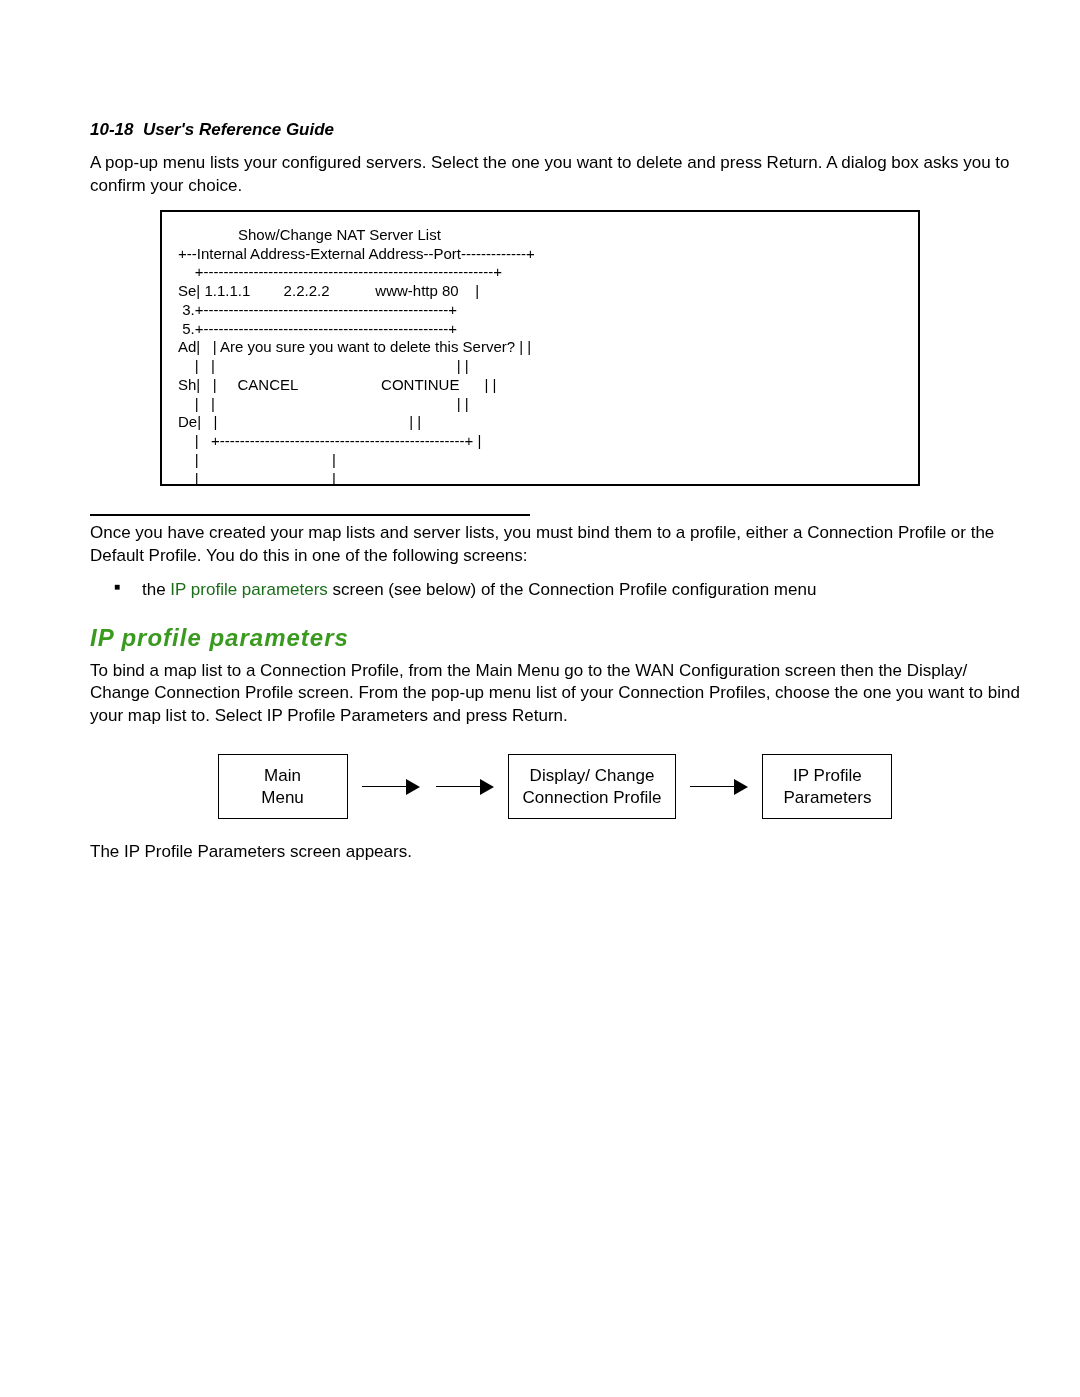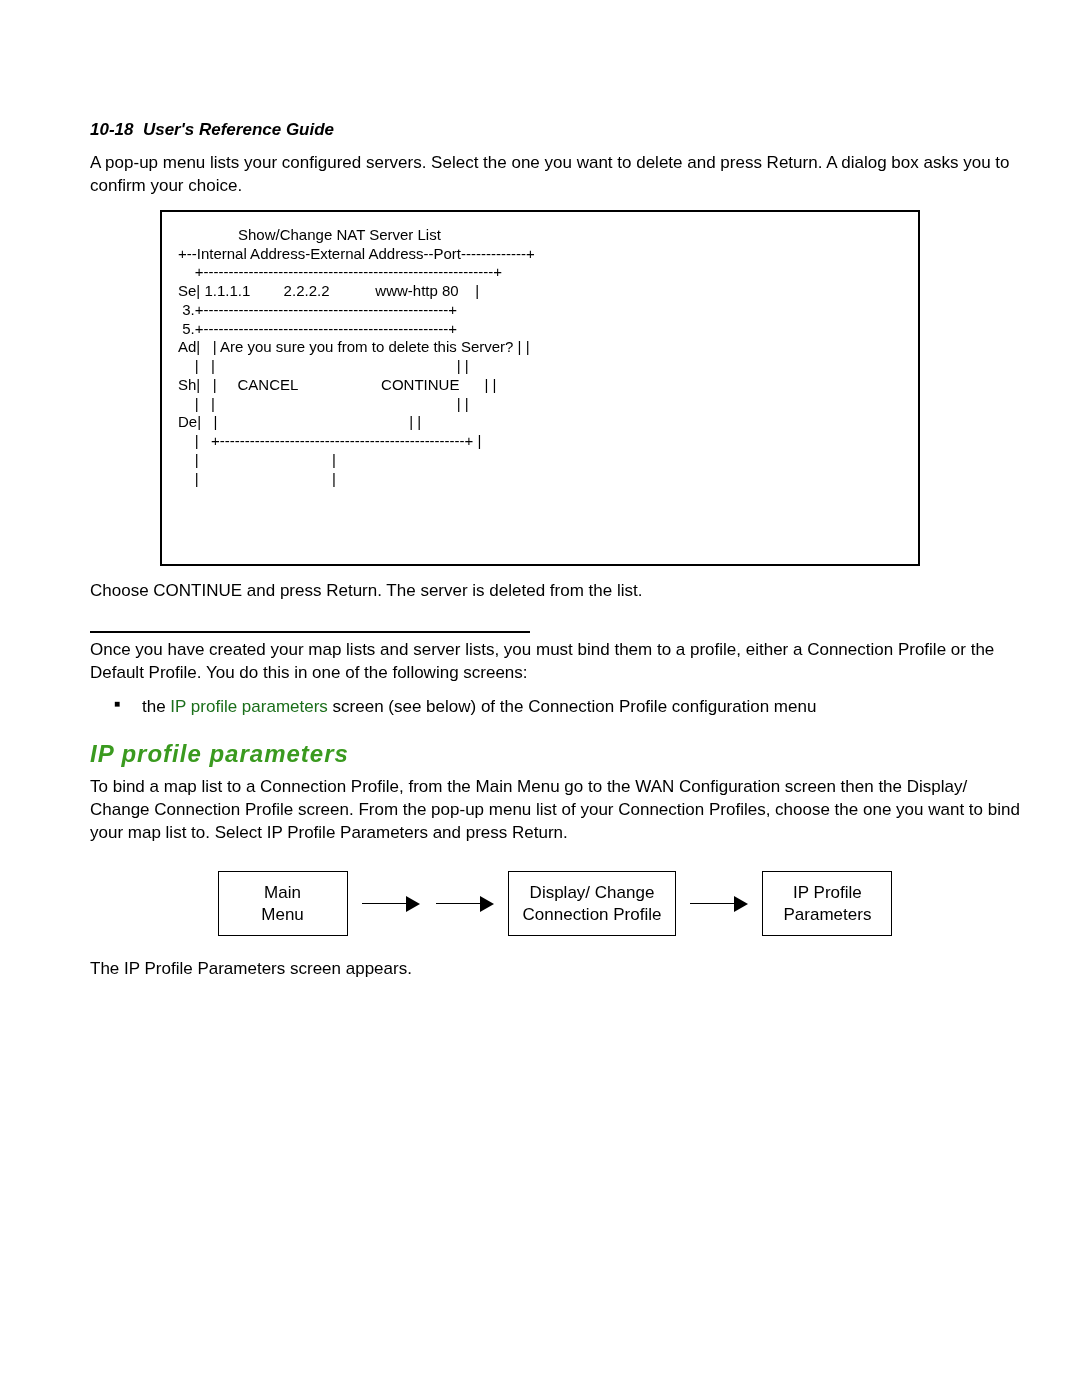--- a/index.html
+++ b/index.html
@@ -29,21 +29,21 @@
     margin: 12px auto 14px 70px;
     width: 760px;
   }
   .terminal-box {
     border: 2px solid #000;
     padding: 14px 16px 18px 16px;
     font-family: Arial, Helvetica, sans-serif;
     font-size: 15px;
     line-height: 1.25;
     white-space: pre;
-    height: 356px;
+    height: 276px;
     box-sizing: border-box;
     overflow: hidden;
   }
   .section-rule {
     border: none;
     border-top: 2px solid #000;
     width: 440px;
     margin: 28px 0 6px 0;
   }
   h2.green {
@@ -128,34 +128,33 @@
   </div>
 
   <p class="body-para">A pop-up menu lists your configured servers. Select the one you want to delete and press Return. A dialog box asks you to confirm your choice.</p>
 
   <div class="terminal-wrap">
     <div class="terminal-box"><div style="text-align:left; padding-left:60px;">Show/Change NAT Server List</div><span>+--Internal Address-External Address--Port-------------+</span>
 <span>    +----------------------------------------------------------+</span>
 <span>Se| 1.1.1.1        2.2.2.2           www-http 80    |</span>
 <span> 3.+-------------------------------------------------+</span>
 <span> 5.+-------------------------------------------------+</span>
-<span>Ad|   | Are you sure you from to delete this Server? | |</span>
+<span>Ad|   | Are you sure you want to delete this Server? | |</span>
 <span>    |   |                                                          | |</span>
 <span>Sh|   |     CANCEL                    CONTINUE      | |</span>
 <span>    |   |                                                          | |</span>
 <span>De|   |                                              | |</span>
 <span>    |   +-------------------------------------------------+ |</span>
 <span>    |                                |</span>
 <span>    |                                |</span>
 
 
 </div>
   </div>
 
-  <p class="body-para">Choose CONTINUE and press Return. The server is deleted from the list.</p>
 
   <hr class="section-rule">
   <p class="body-para">Once you have created your map lists and server lists, you must bind them to a profile, either a Connection Profile or the Default Profile. You do this in one of the following screens:</p>
 
   <ul class="bullets">
     <li>
       <span>the </span><span class="link">IP profile parameters</span><span> screen (see below) of the Connection Profile configuration menu</span>
     </li>
   </ul>
 

